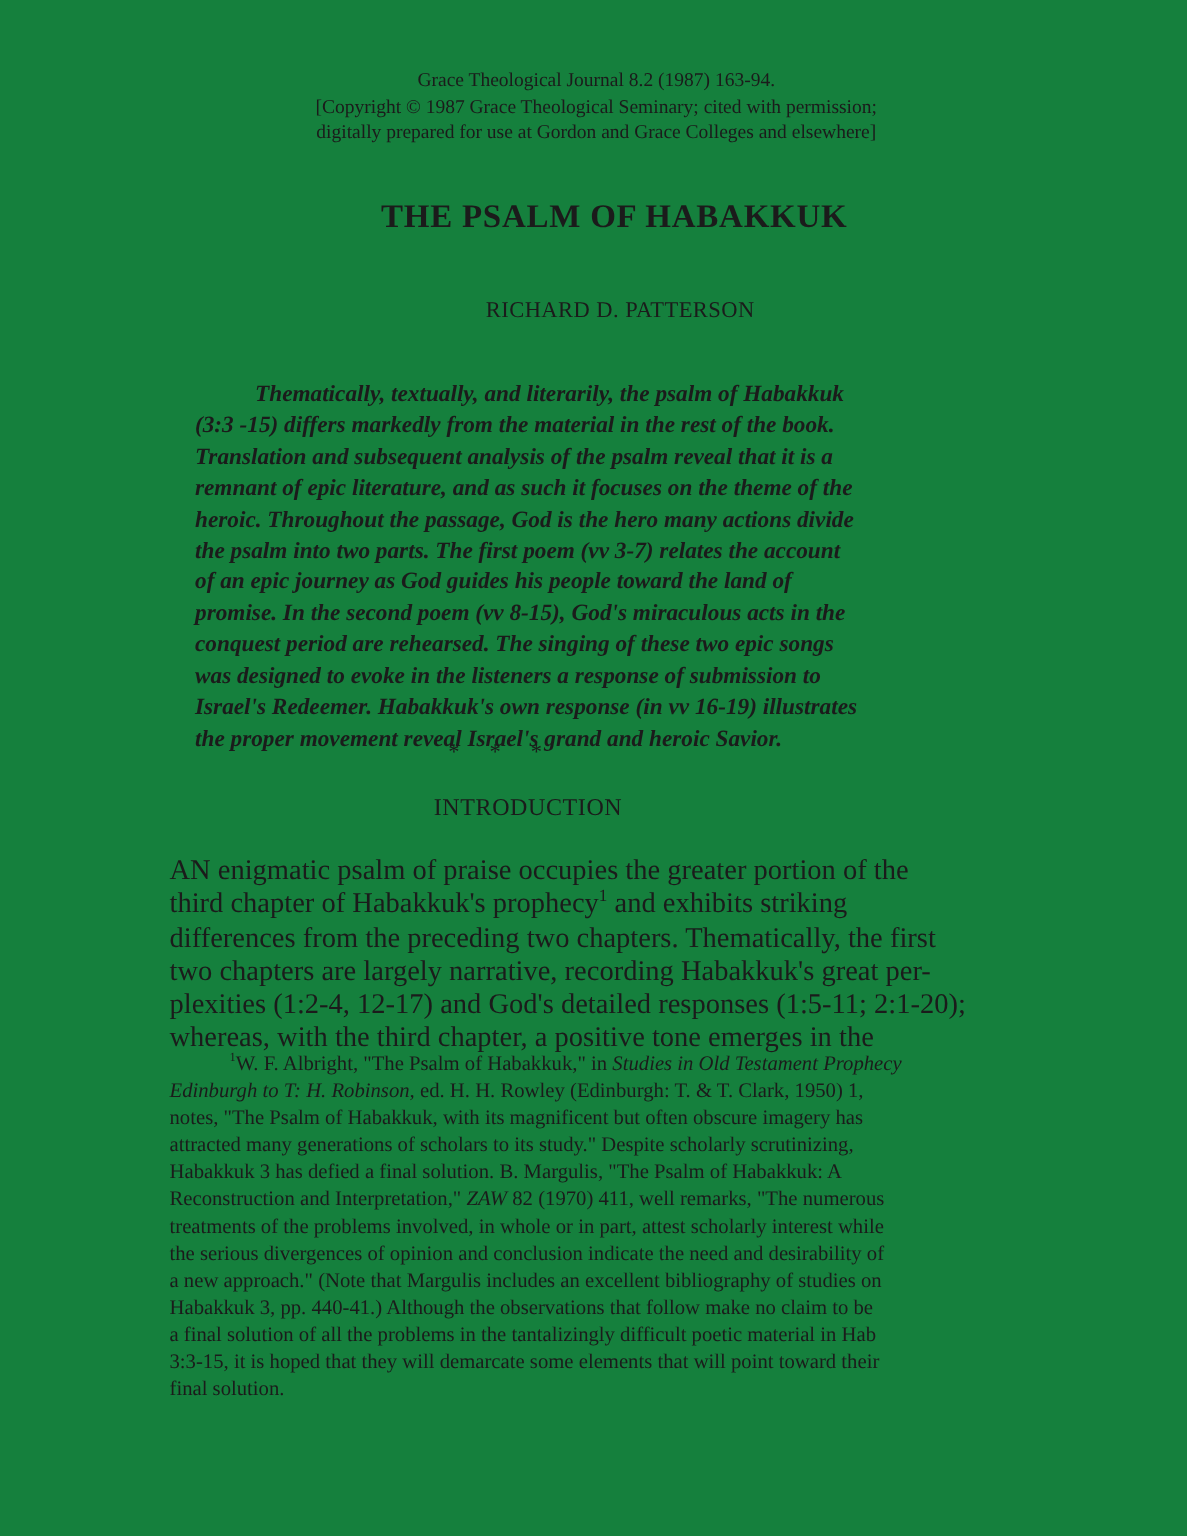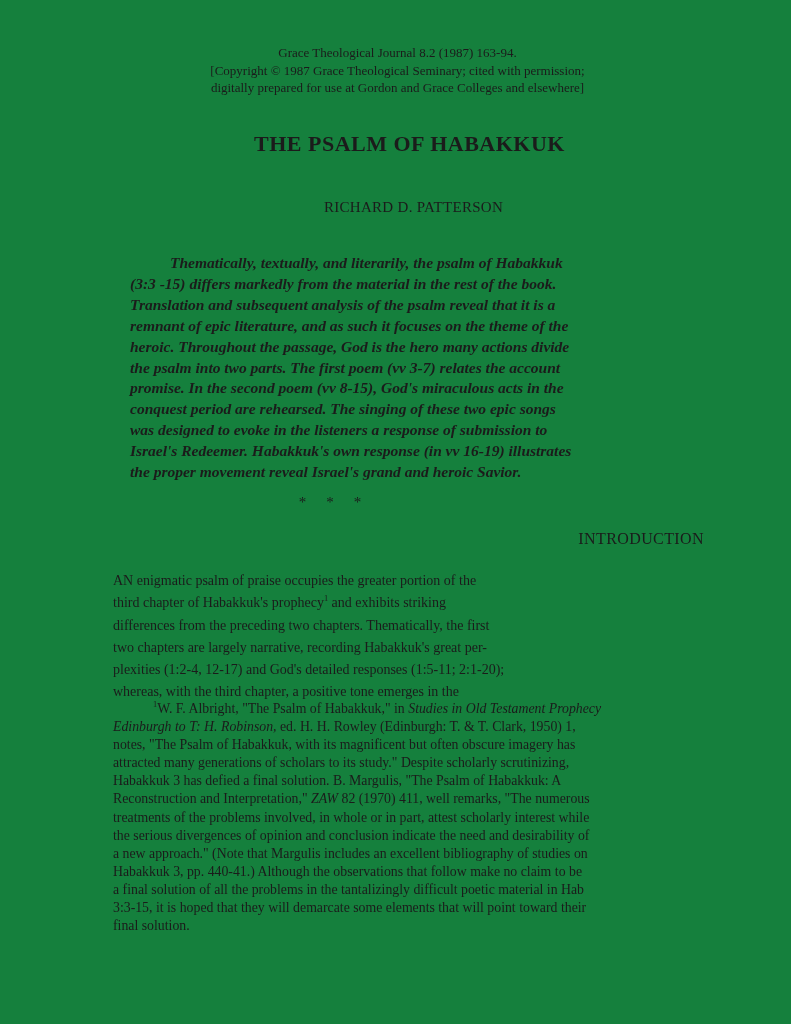--- a/index.html
+++ b/index.html
@@ -58,30 +58,30 @@
     top: 492px; left: 0; width: 660px;
     text-align: center;
     font-size: 15px;
     line-height: 20px;
   }
   .stars span { margin: 0 10px; }
   .section-heading {
     position: absolute;
     top: 529px; left: 0; width: 704px;
     margin: 0;
-    text-align: right;
+    text-align: center;
     font-size: 16px;
     font-weight: 400;
     letter-spacing: 0.4px;
     line-height: 20px;
   }
   .body-text {
     position: absolute;
     top: 570px; left: 113px; width: 580px;
-    font-size: 14px;
+    font-size: 19px;
     line-height: 22.3px;
   }
   .footnote {
     position: absolute;
     top: 700px; left: 113px; width: 590px;
     font-size: 13.8px;
     line-height: 18.1px;
   }
   .footnote .tline:first-child { text-indent: 40px; }
 </style>
@@ -100,20 +100,21 @@
 
   <div class="doc-author">RICHARD D. PATTERSON</div>
 
   <div class="abstract">
       <div class="tline"><span>Thematically, textually, and literarily, the psalm of Habakkuk</span></div>
       <div class="tline"><span>(3:3 -15) differs markedly from the material in the rest of the book.</span></div>
       <div class="tline"><span>Translation and subsequent analysis of the psalm reveal that it is a</span></div>
       <div class="tline"><span>remnant of epic literature, and as such it focuses on the theme of the</span></div>
       <div class="tline"><span>heroic. Throughout the passage, God is the hero many actions divide</span></div>
       <div class="tline"><span>the psalm into two parts. The first poem (vv 3-7) relates the account</span></div>
+      <div class="tline"><span>of an epic journey as God guides his people toward the land of</span></div>
       <div class="tline"><span>promise. In the second poem (vv 8-15), God's miraculous acts in the</span></div>
       <div class="tline"><span>conquest period are rehearsed. The singing of these two epic songs</span></div>
       <div class="tline"><span>was designed to evoke in the listeners a response of submission to</span></div>
       <div class="tline"><span>Israel's Redeemer. Habakkuk's own response (in vv 16-19) illustrates</span></div>
       <div class="tline"><span>the proper movement reveal Israel's grand and heroic Savior.</span></div>
     </div>
 
   <div class="stars">
     <span>*</span><span>*</span><span>*</span>
   </div>

